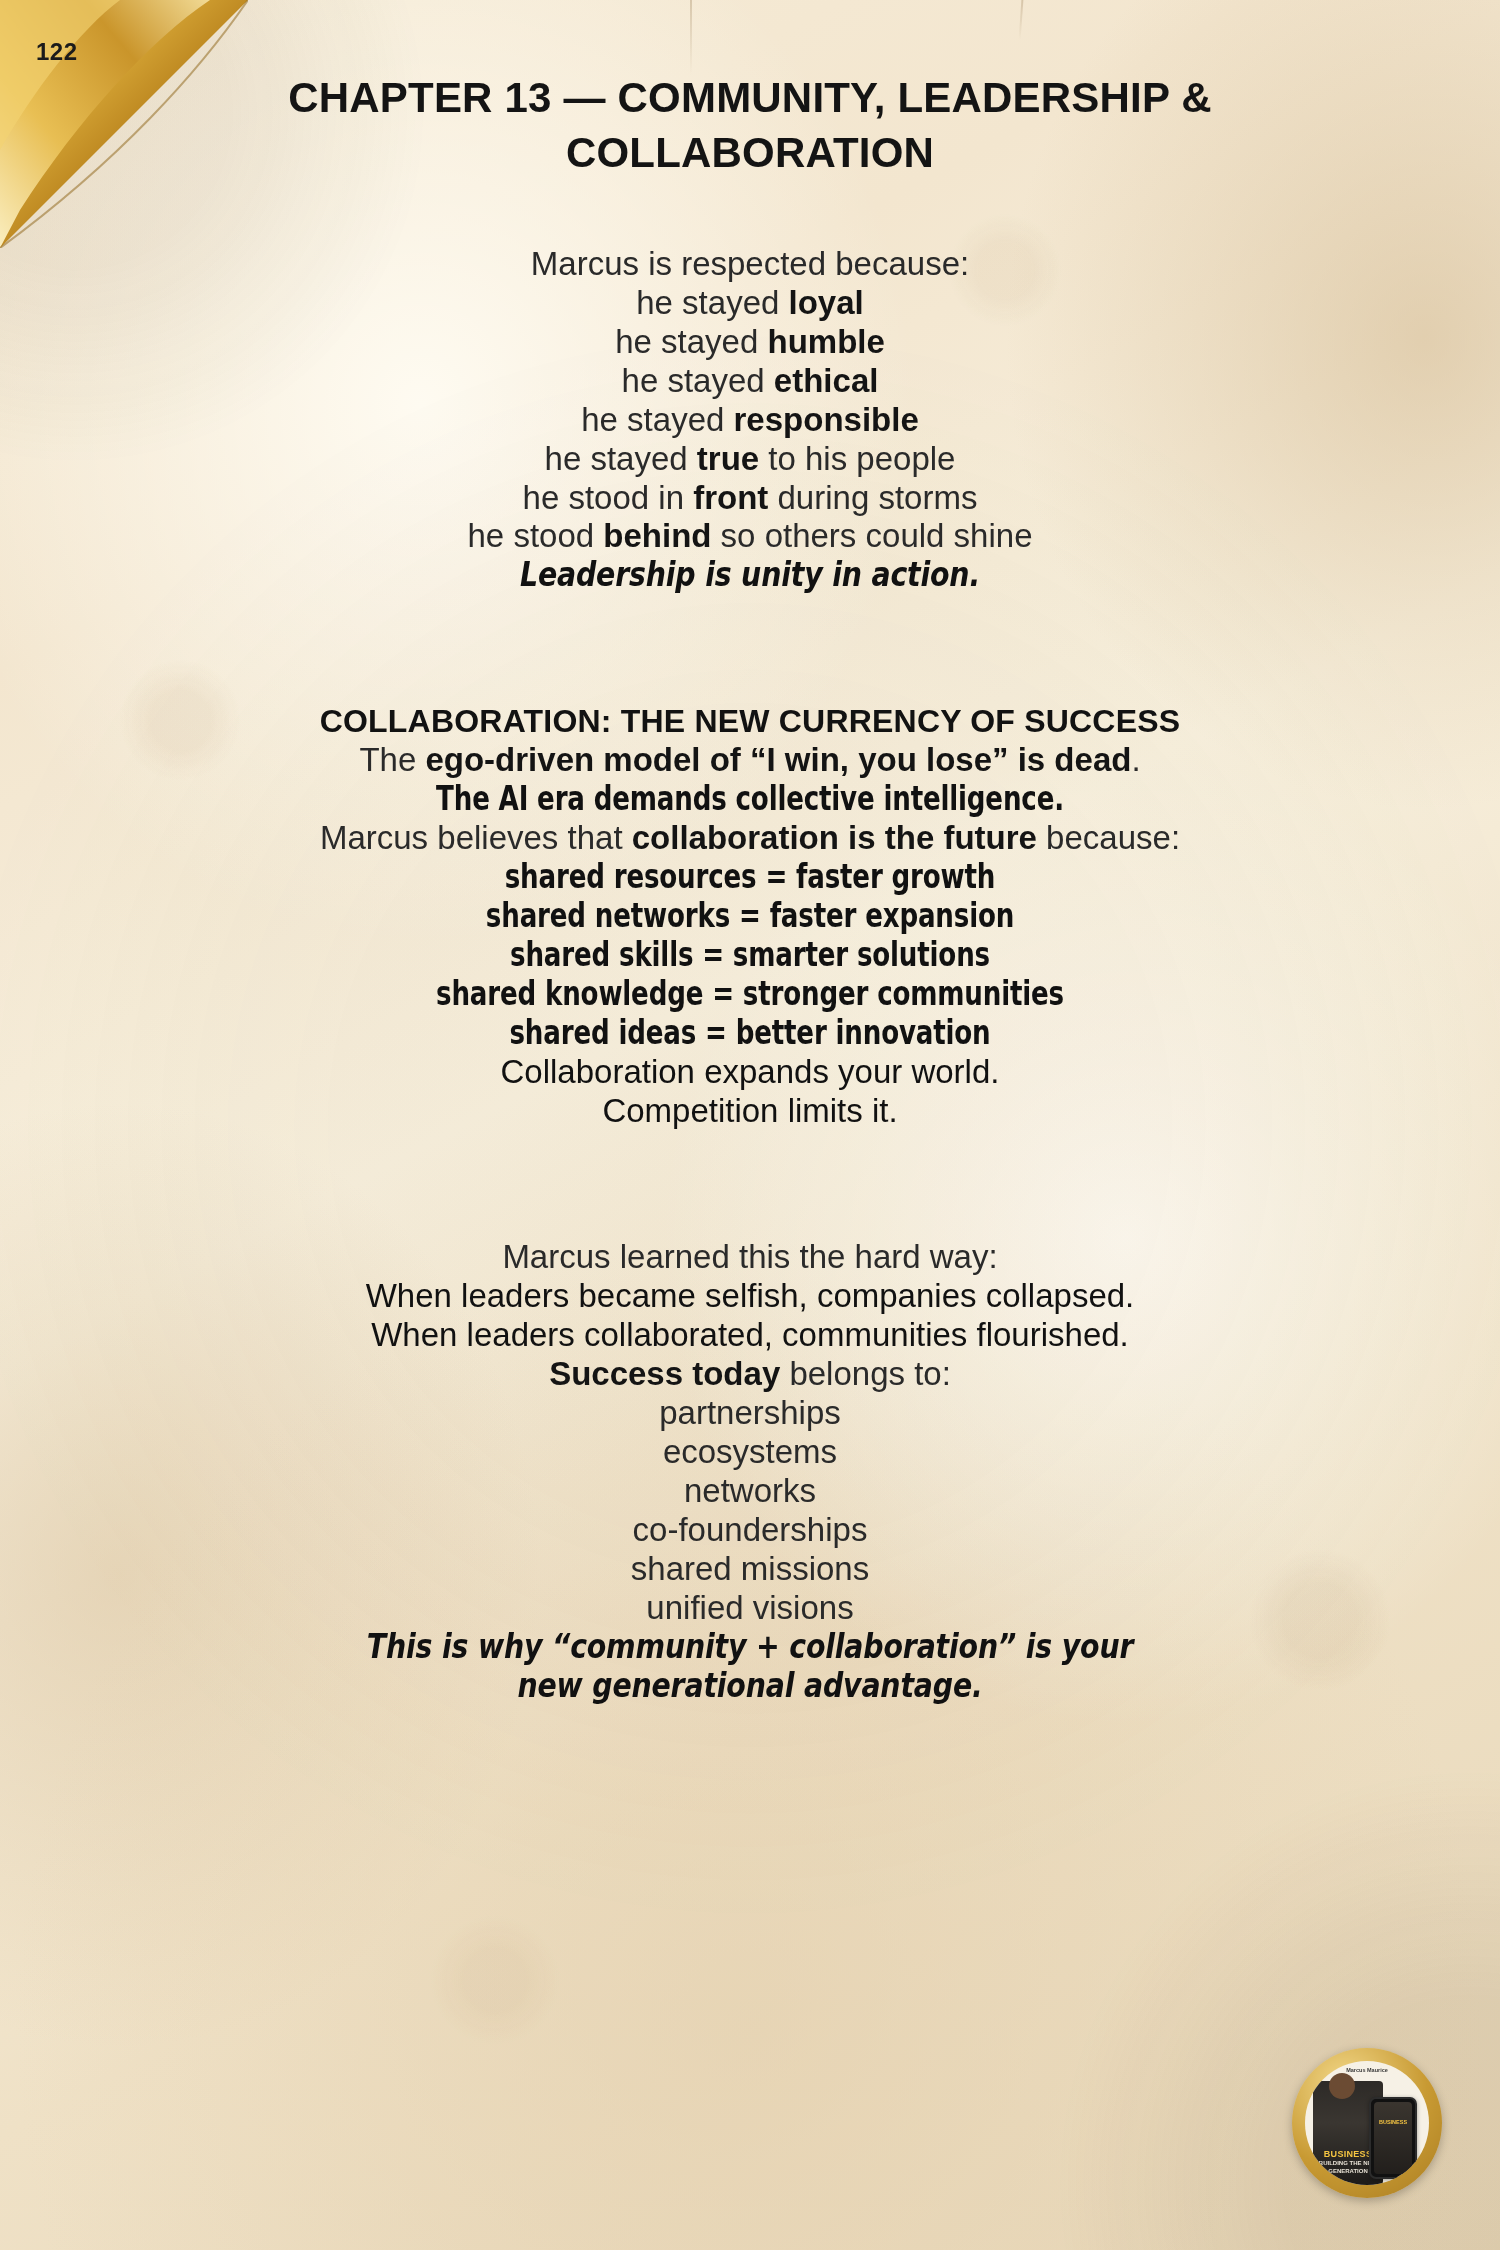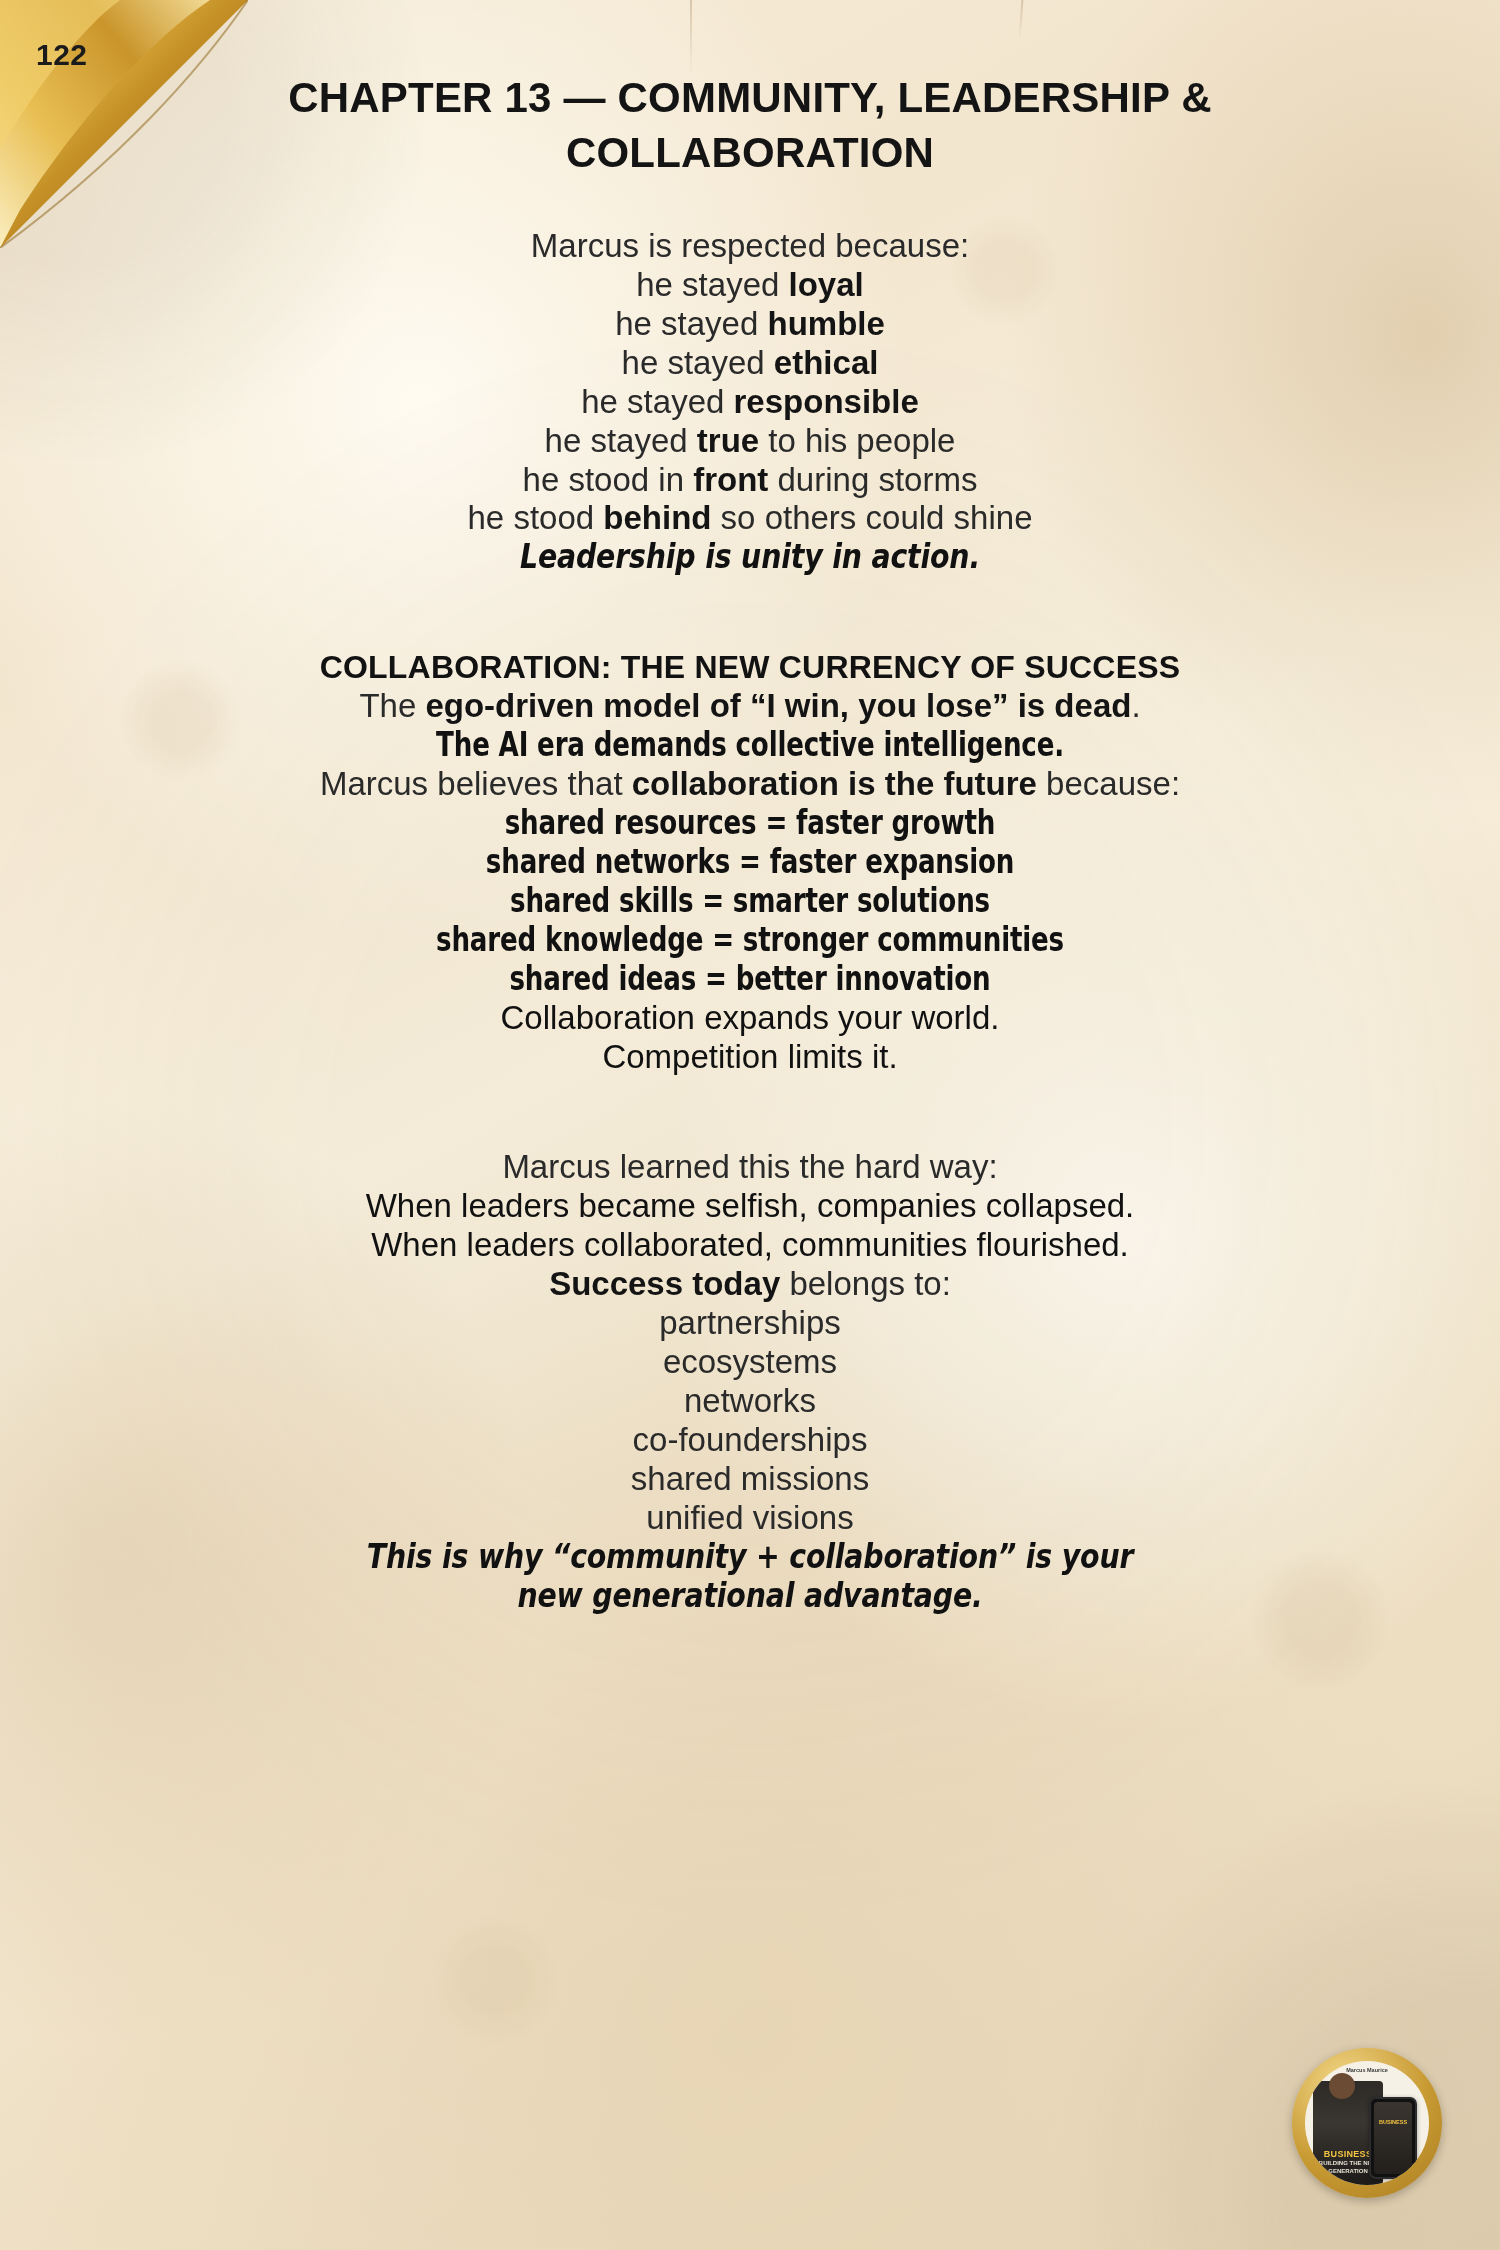--- a/index.html
+++ b/index.html
@@ -62,21 +62,21 @@
     width: 248px;
     height: 248px;
     pointer-events: none;
   }
 
   
   .page-number {
     position: absolute;
     top: 38px;
     left: 36px;
-    font-size: 30px;
+    font-size: 24px;
     font-weight: 700;
     color: #1b1b1b;
     letter-spacing: 0.5px;
     z-index: 5;
   }
 
   
   .content {
     position: absolute;
     top: 0;
@@ -128,21 +128,21 @@
   }
   .line.section-head {
     font-weight: 800;
     color: #121212;
     font-size: 32px;
     letter-spacing: 0.2px;
   }
   .gap-md { height: 46px; }
   .gap-lg { height: 72px; }
 
-  .block { margin: 0; padding: 0; }
+  .block { margin: 18px; padding: 0; }
 
   
   .badge {
     position: absolute;
     right: 58px;
     bottom: 52px;
     width: 150px;
     height: 150px;
     border-radius: 50%;
     background: radial-gradient(circle at 35% 25%, #f3d98a, #c89a33 55%, #a97c21 100%);

